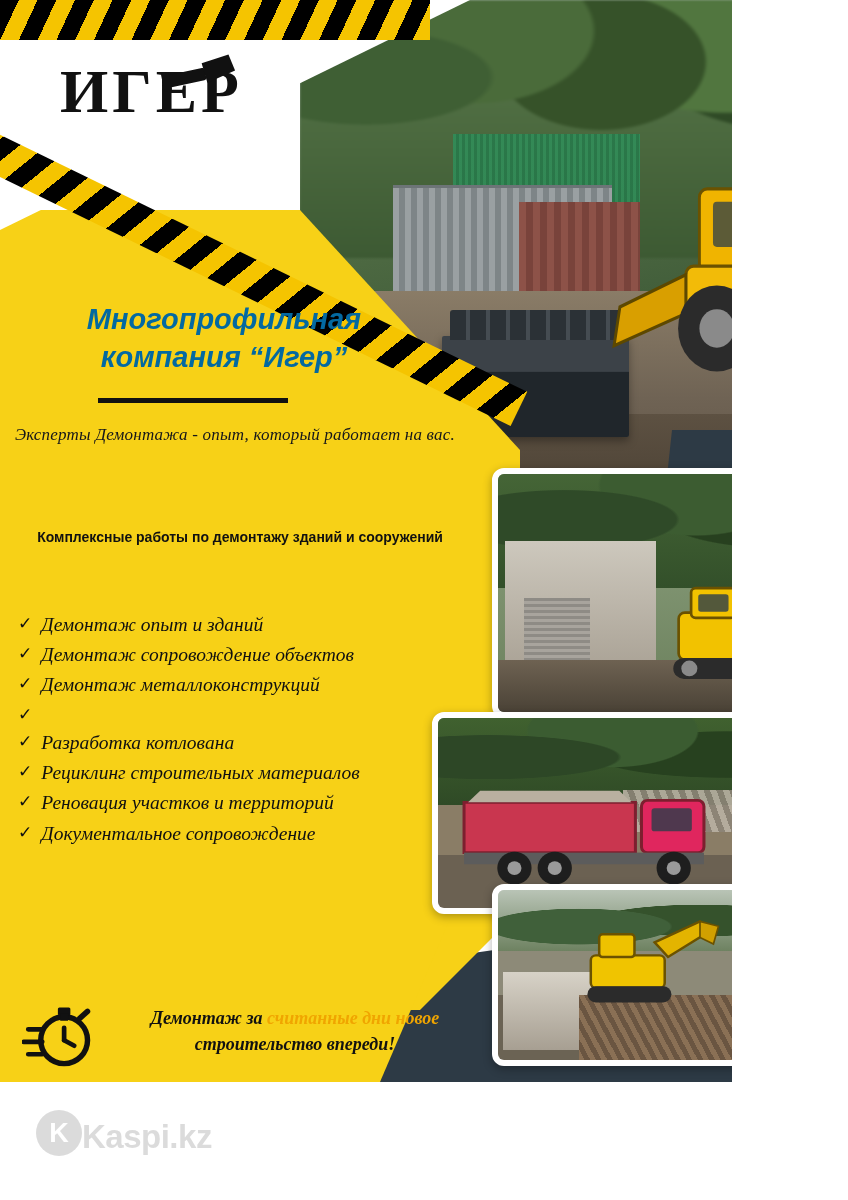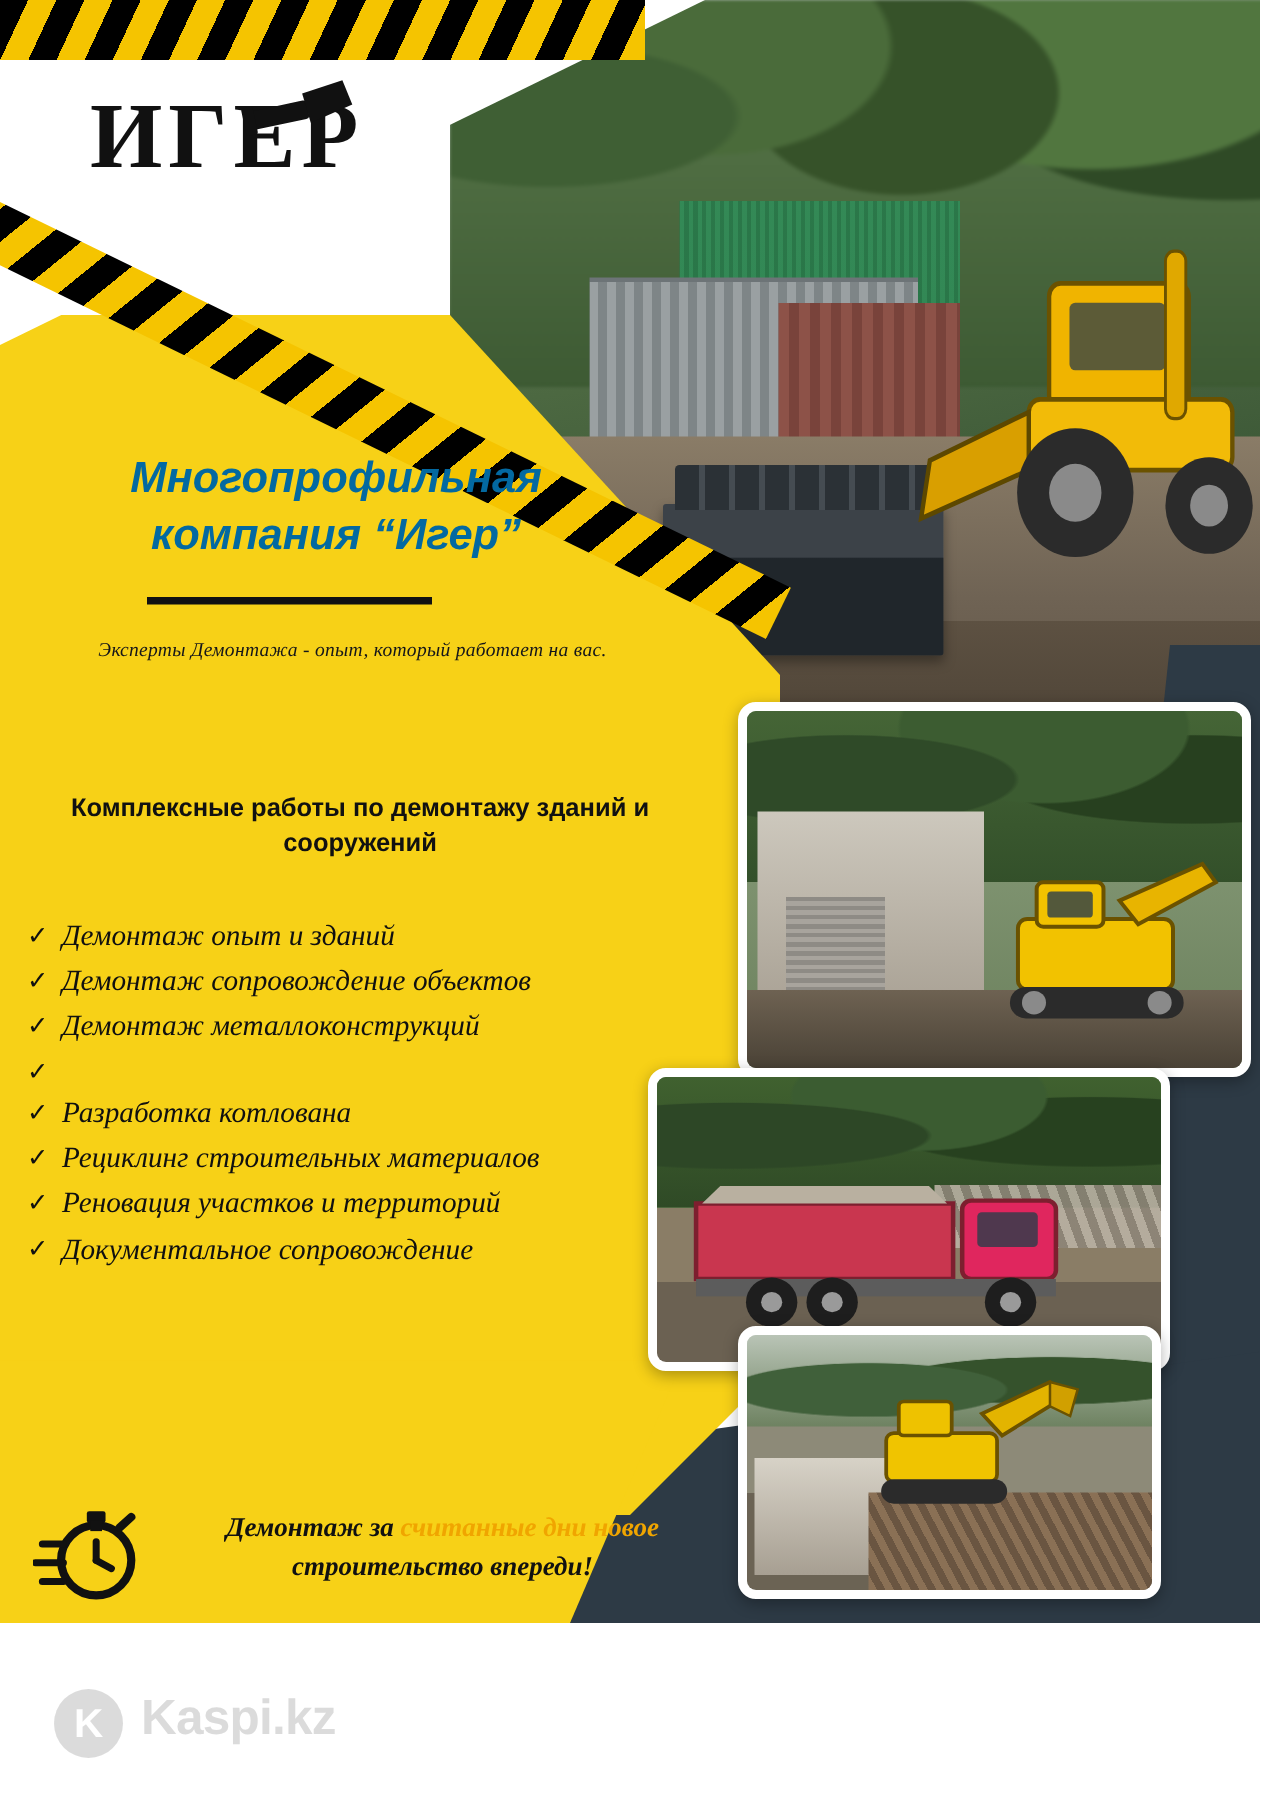--- a/index.html
+++ b/index.html
@@ -5,21 +5,21 @@
   html, body {
     margin: 0;
     padding: 0;
     background: #ffffff;
   }
   body {
     font-family: "Liberation Sans", sans-serif;
   }
   .poster {
     position: relative;
-    width: 840px;
+    width: 732px;
     height: 1200px;
     overflow: hidden;
     background: #ffffff;
   }
 
   
   .photo-main {
     position: absolute;
     left: 300px;
     top: 0px;
@@ -156,31 +156,31 @@
     color: #0369a1;
     text-align: center;
   }
   .headline-rule {
     position: absolute; left: 98px; top: 398px; width: 190px; height: 5px; background: #111;
   }
   .tagline {
     position: absolute; left: 10px; top: 425px; width: 450px;
     font-family: "Liberation Serif", serif;
     font-style: italic;
-    font-size: 13px;
+    font-size: 17px;
     color: #15161a;
     letter-spacing: .2px;
     text-align: center;
   }
 
   
   .section-title {
     position: absolute; left: 10px; top: 528px; width: 460px;
     font-weight: bold;
-    font-size: 17px;
+    font-size: 14px;
     line-height: 1.35;
     color: #111;
     text-align: center;
   }
 
   
   .services {
     position: absolute; left: 18px; top: 610px; width: 460px;
     list-style: none; margin: 0; padding: 0;
   }
@@ -261,21 +261,21 @@
     font-weight: bold;
     font-style: italic;
     font-size: 18px;
     line-height: 1.45;
     color: #111;
     text-align: center;
   }
   .slogan .hl { color: #f0a500; }
 
   
-  .kaspi { position: absolute; left: 36px; bottom: 28px; display: flex; align-items: flex-start; gap: 12px; opacity: .30; }
+  .kaspi { position: absolute; left: 36px; bottom: 44px; display: flex; align-items: flex-end; gap: 0; opacity: .30; }
   .kaspi .mark {
     width: 46px; height: 46px; border-radius: 50%;
     background: #8b8b8b;
     position: relative;
   }
   .kaspi .mark:after {
     content: "K";
     position: absolute; inset: 0;
     color: #fff; font-weight: bold; font-size: 27px;
     display: flex; align-items: center; justify-content: center;

